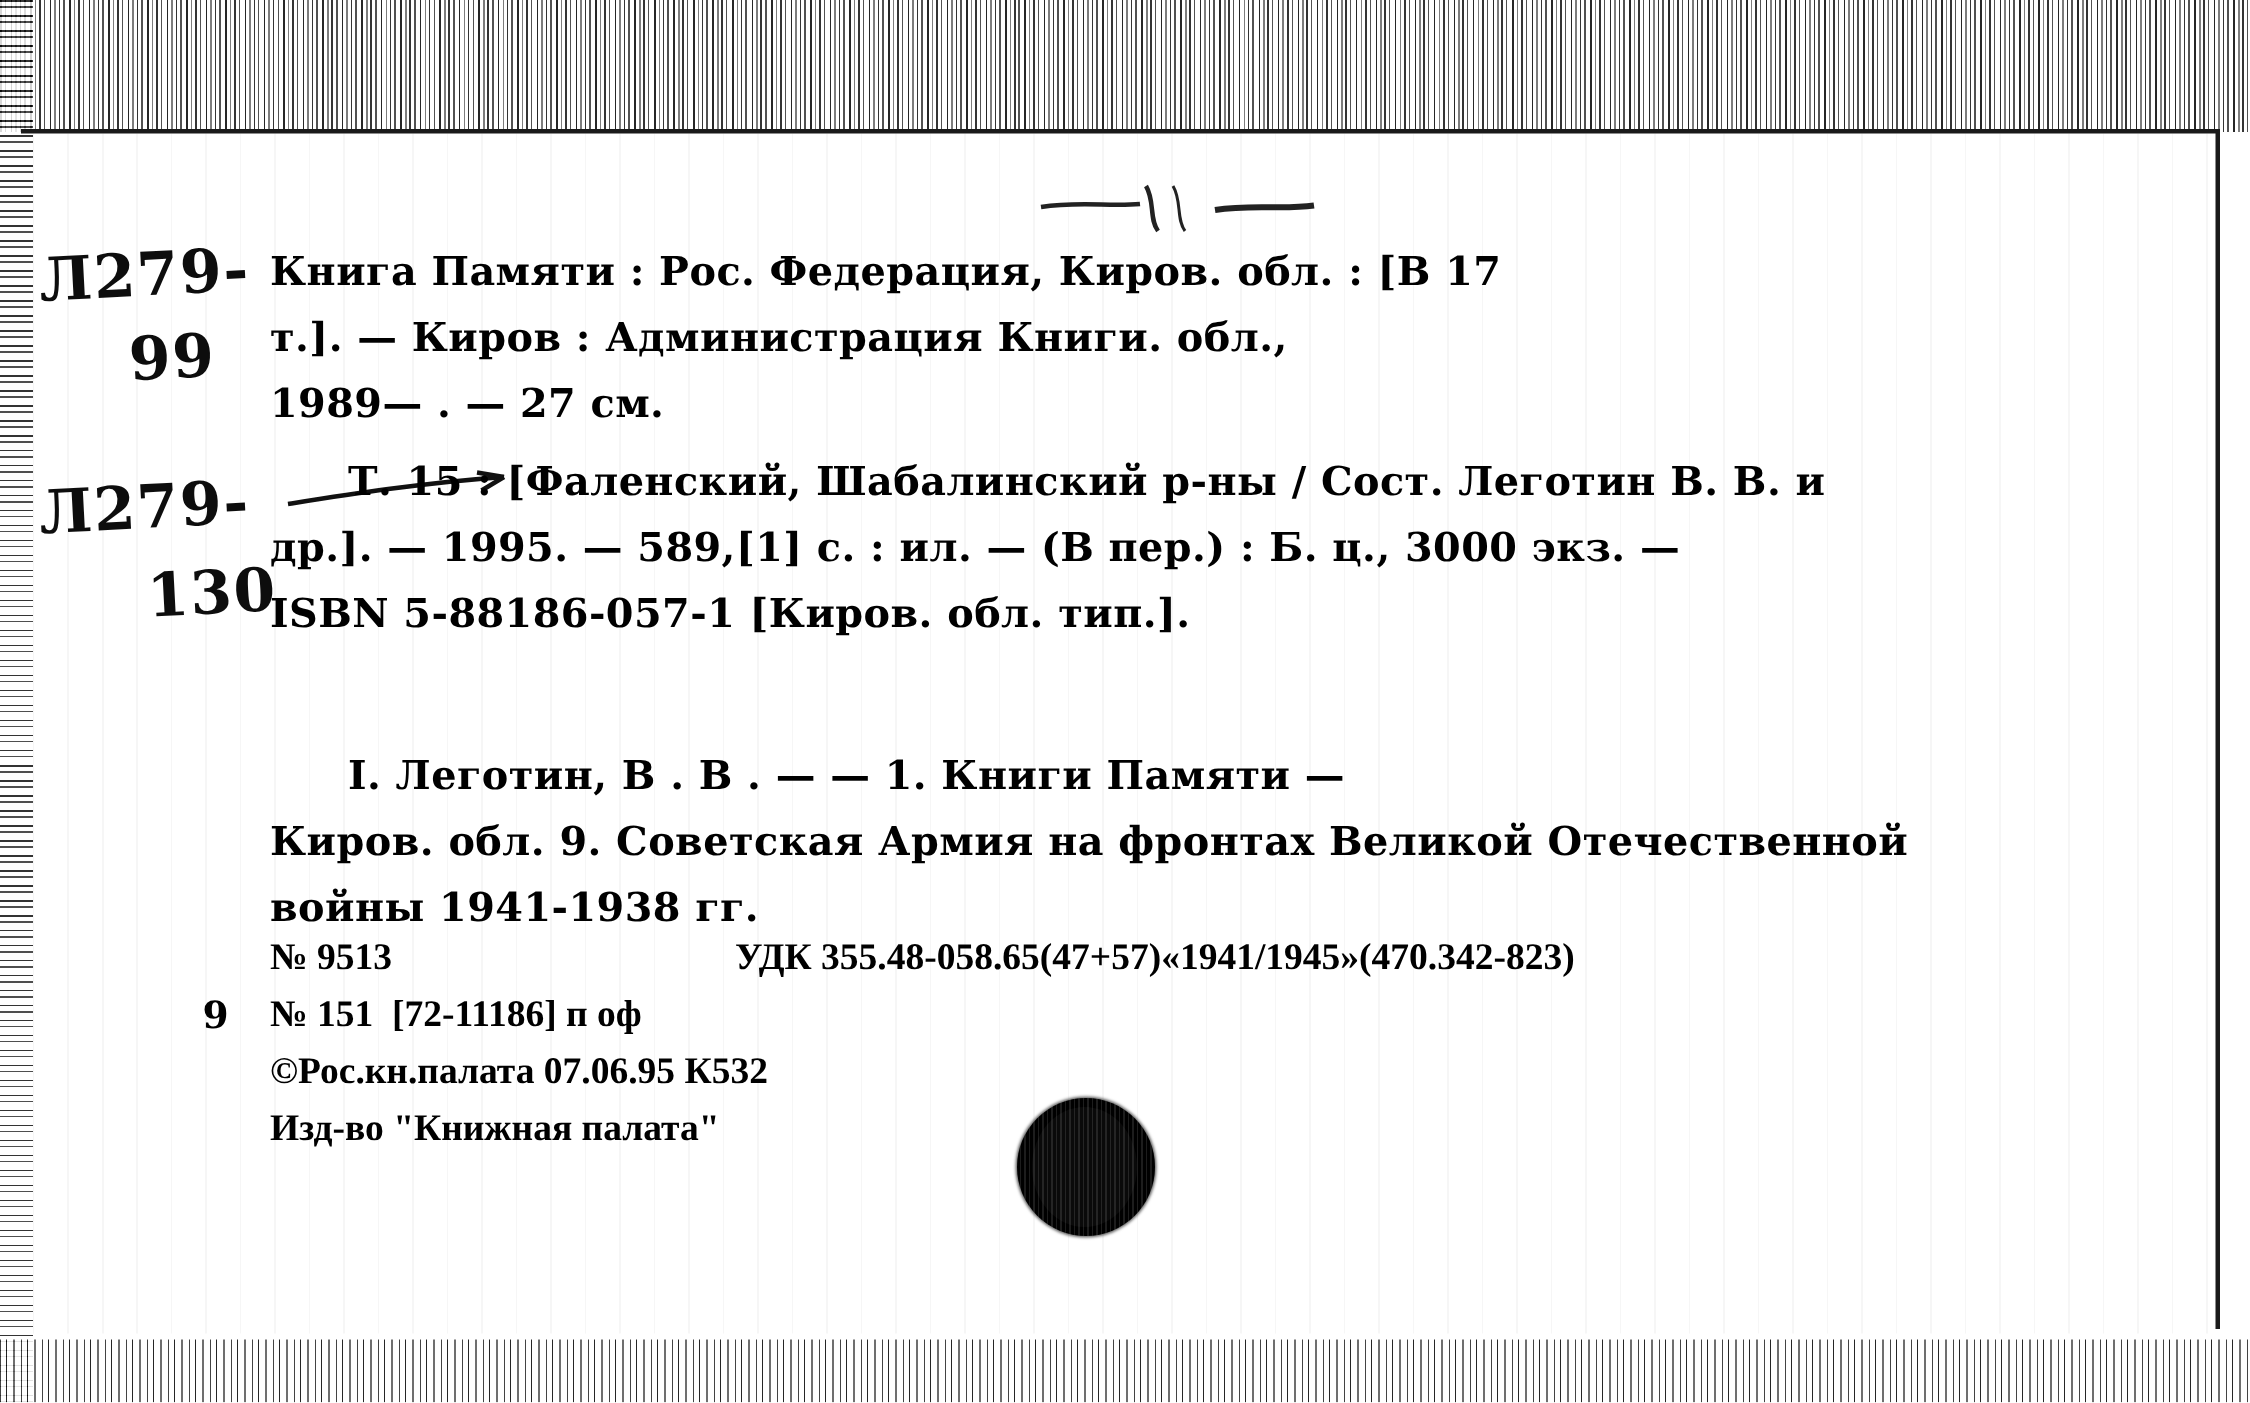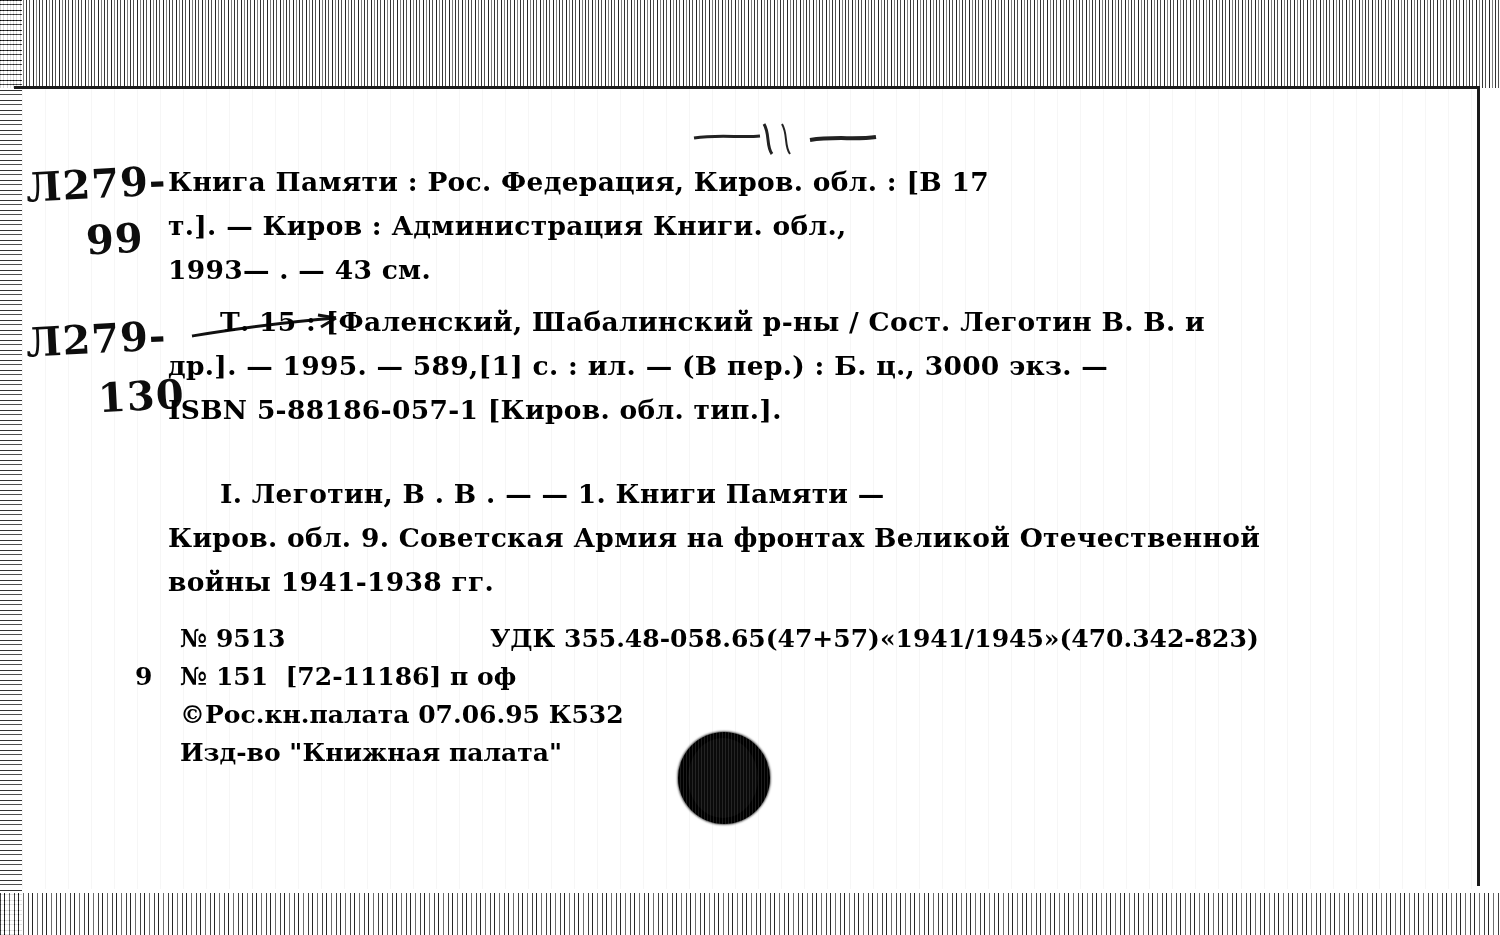--- a/index.html
+++ b/index.html
@@ -98,51 +98,51 @@
     position: absolute;
     left: 690px;
     top: 120px;
     width: 190px;
     height: 36px;
   }
 
   
   #record {
     position: absolute;
-    left: 168px;
+    left: 180px;
     top: 160px;
     width: 1175px;
   }
   .blk { margin: 0 0 0 0; }
   .line {
     font-family: "DejaVu Serif", serif;
     font-weight: bold;
     font-size: 26.5px;
     line-height: 44px;
     white-space: nowrap;
     letter-spacing: 0.3px;
   }
   .indent-1 { text-indent: 52px; }
 
   #title-block { }
   #volume-block { margin-top: 8px; }
-  #subjects-block { margin-top: 40px; }
+  #subjects-block { margin-top: 64px; }
 
   
   #admin {
     position: absolute;
     left: 180px;
     top: 620px;
     width: 1200px;
     font-family: "DejaVu Serif", serif;
     font-weight: bold;
     font-size: 25px;
     line-height: 38px;
   }
-  #admin .row { display: flex; align-items: center; }
+  #admin .row { display: flex; align-items: center; font-family: Liberation Serif, serif; }
   #admin .gutter-num {
     position: absolute;
     left: -45px;
     top: 38px;
     font-size: 25px;
     font-weight: bold;
   }
   #admin .num-col { width: 310px; }
   #admin .udk-col { white-space: nowrap; }
 
@@ -209,21 +209,21 @@
     <path d="M74 4 C 80 14, 76 26, 82 34" stroke="#222" stroke-width="3" fill="none"></path>
     <path d="M92 4 C 98 14, 94 26, 100 34" stroke="#222" stroke-width="2" fill="none"></path>
     <path d="M120 20 C 145 16, 165 20, 186 17" stroke="#222" stroke-width="4" fill="none"></path>
   </svg>
 
   <div id="record">
 
     <div id="title-block" class="blk">
       <div class="line">Книга Памяти : Рос. Федерация, Киров. обл. : [В 17</div>
       <div class="line">т.].   —   Киров  :  Администрация  Книги.  обл.,</div>
-      <div class="line">1993—  .  — 43 см.</div>
+      <div class="line">1989—  .  — 27 см.</div>
     </div>
 
     <div id="volume-block" class="blk">
       <div class="line indent-1">Т. 15 : [Фаленский, Шабалинский р-ны / Сост. Леготин В. В. и</div>
       <div class="line">др.].  —  1995.  —  589,[1] с. : ил.  —  (В пер.) : Б. ц., 3000 экз.  —</div>
       <div class="line">ISBN 5-88186-057-1 [Киров. обл. тип.].</div>
     </div>
 
     <div id="subjects-block" class="blk">
       <div class="line indent-1">I. Леготин, В      .      В        .  —  — 1. Книги Памяти  —</div>

